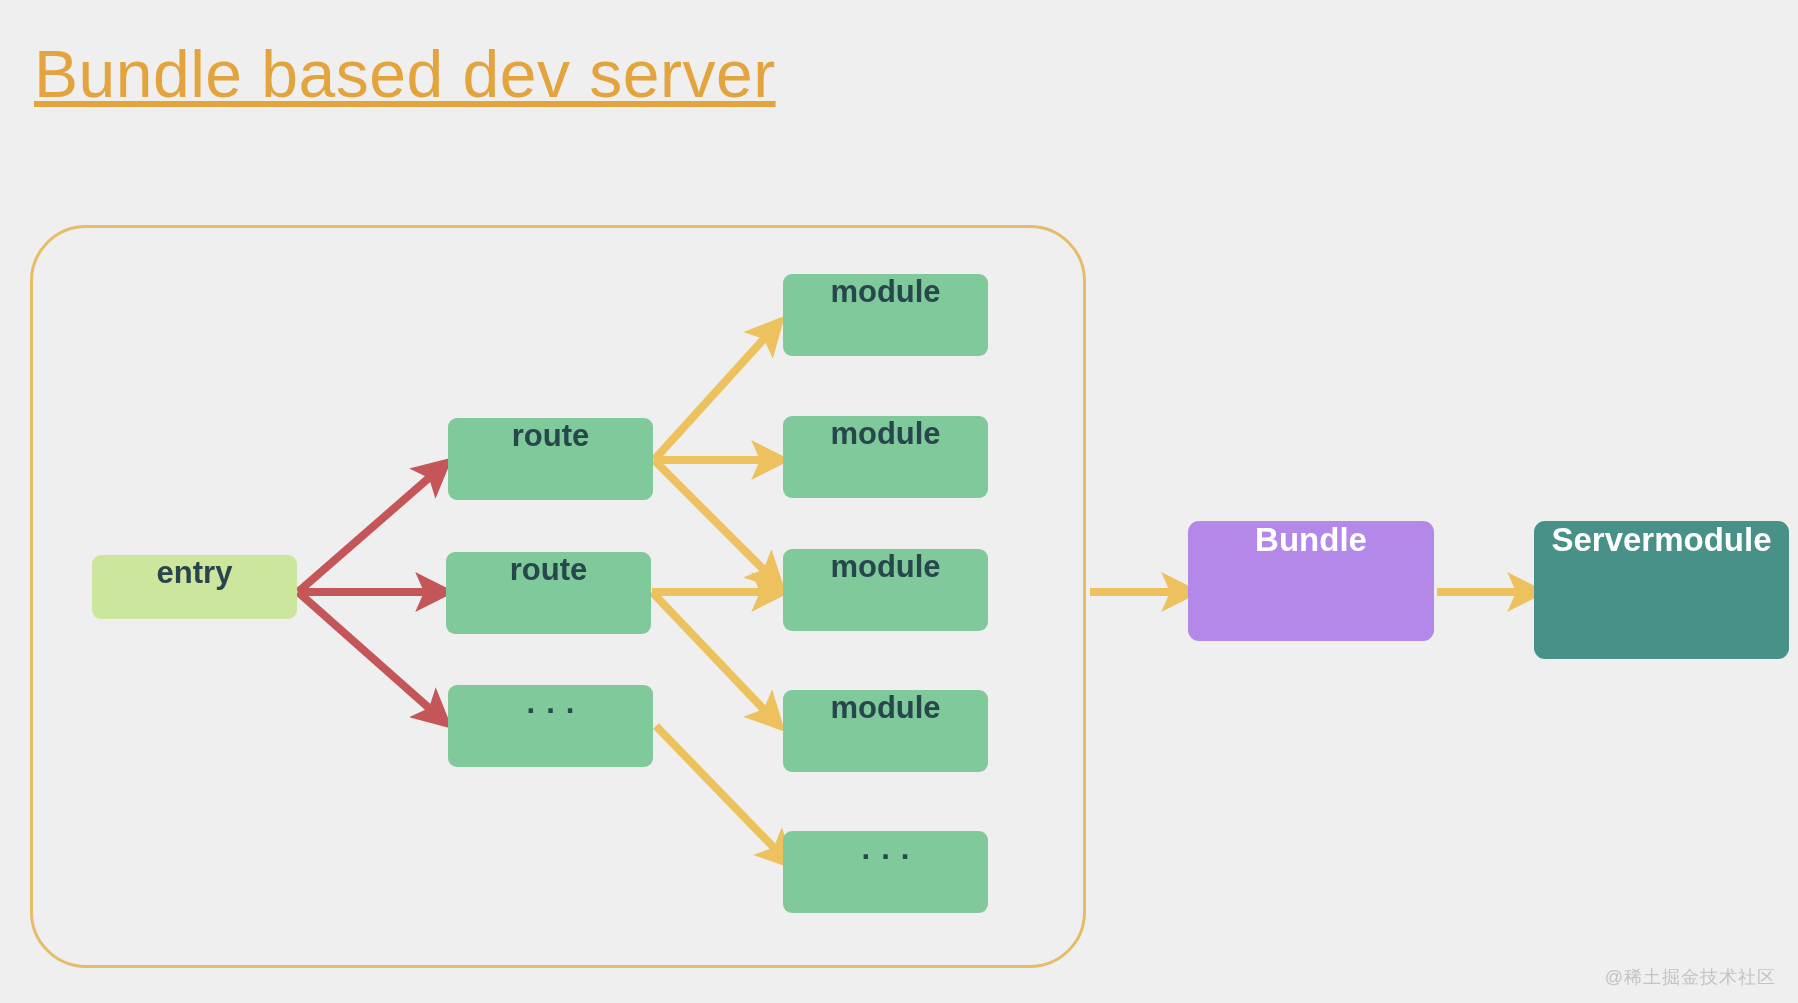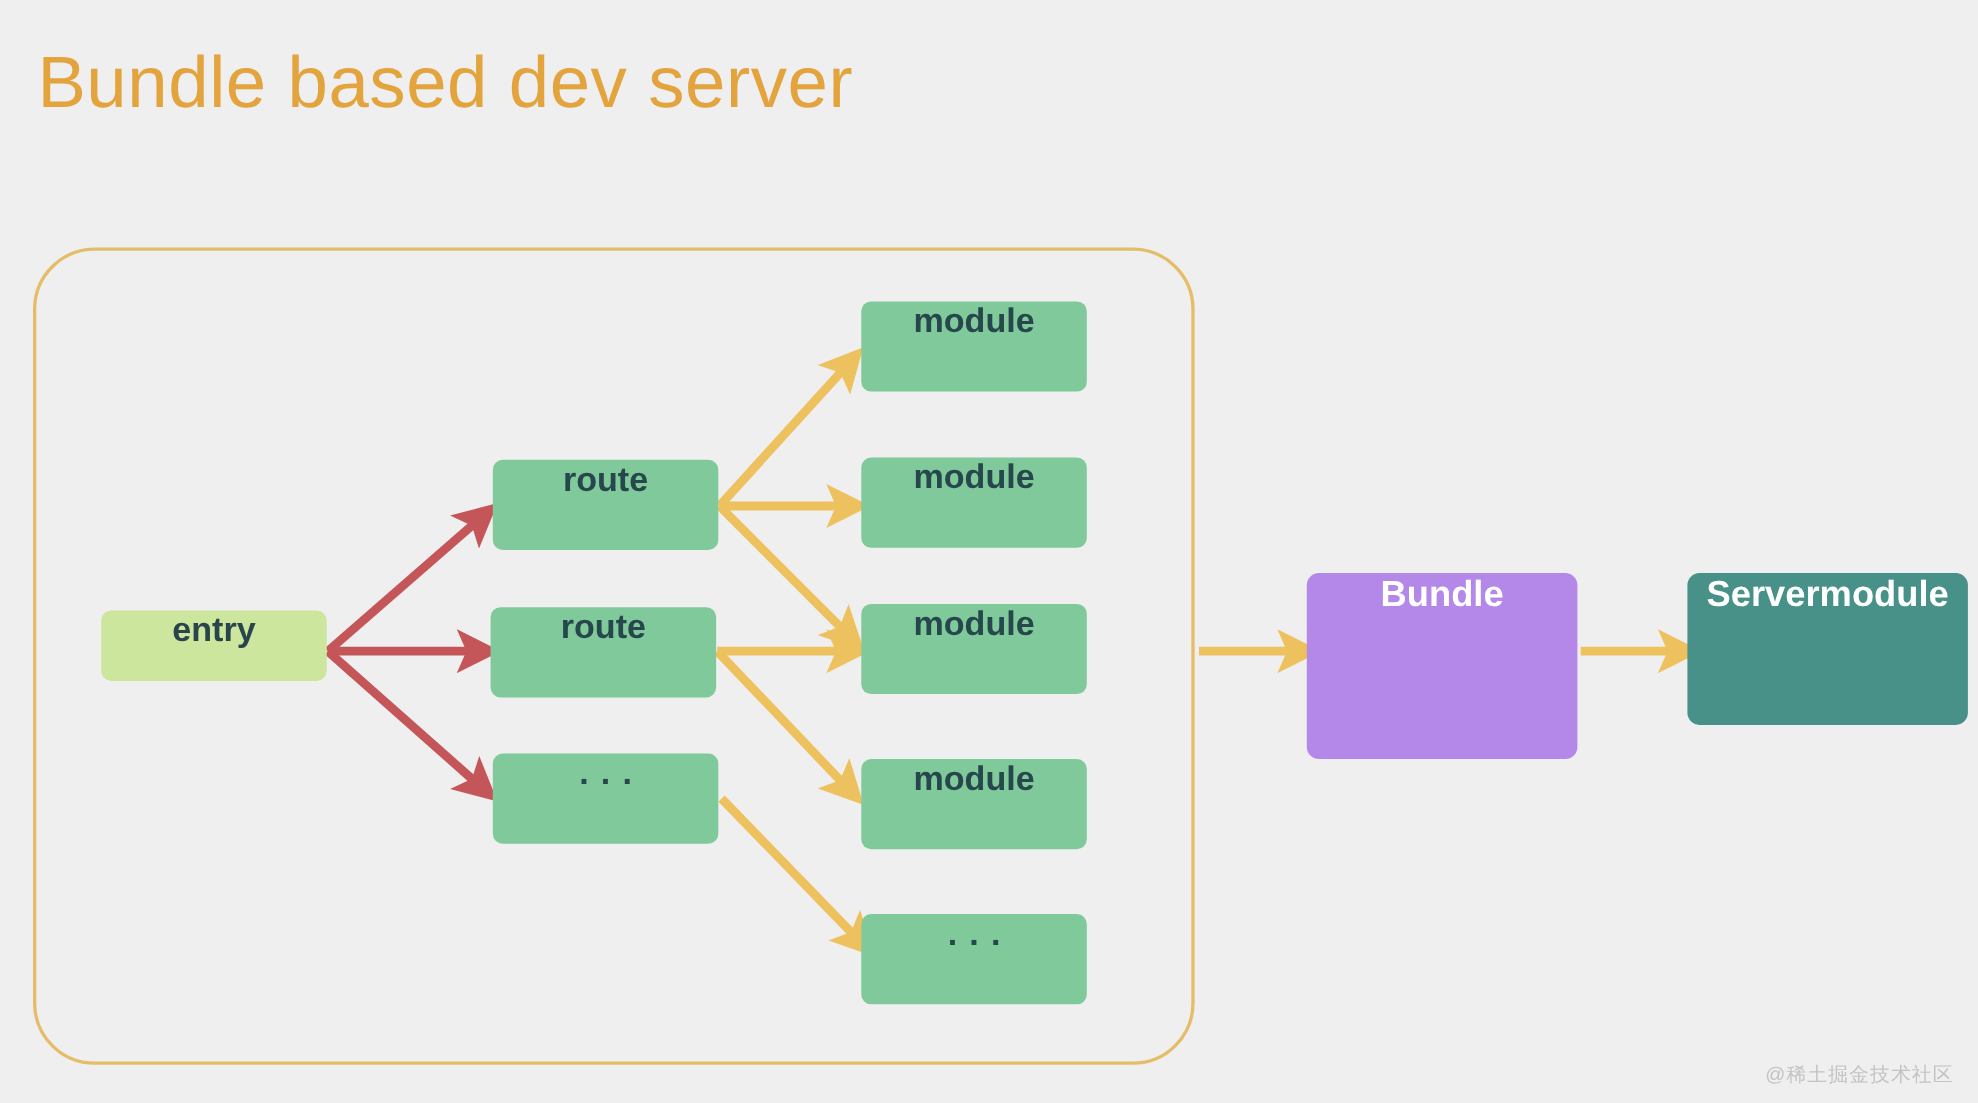--- a/index.html
+++ b/index.html
@@ -18,20 +18,21 @@
   #title {
     position: absolute;
     left: 34px;
     top: 38px;
     font-size: 66px;
     font-weight: 300;
     letter-spacing: 0.5px;
     color: #e3a33d;
     white-space: nowrap;
     line-height: 1.1;
+    text-decoration: underline;
   }
   #group-frame {
     position: absolute;
     left: 30px;
     top: 225px;
     width: 1056px;
     height: 743px;
     border: 3px solid #e5bd68;
     border-radius: 56px;
     box-sizing: border-box;
@@ -182,21 +183,21 @@
   </div>
 
   <div class="node node-green" style="left:783px; top:690px; width:205px; height:82px;">
     <span>module</span>
   </div>
 
   <div class="node node-green" style="left:783px; top:831px; width:205px; height:82px;">
     <span class="dots">...</span>
   </div>
 
-  <div class="node node-bundle" style="left:1188px; top:521px; width:246px; height:169px; border-radius:11px;">
+  <div class="node node-bundle" style="left:1188px; top:521px; width:246px; height:120px; border-radius:11px;">
     <span>Bundle</span>
   </div>
 
   <div class="node node-server" style="left:1534px; top:521px; width:255px; height:138px; border-radius:11px; flex-direction:row;">
     <span>Server</span>
     <span>module</span>
   </div>
 
   <div id="watermark">@稀土掘金技术社区</div>
 

